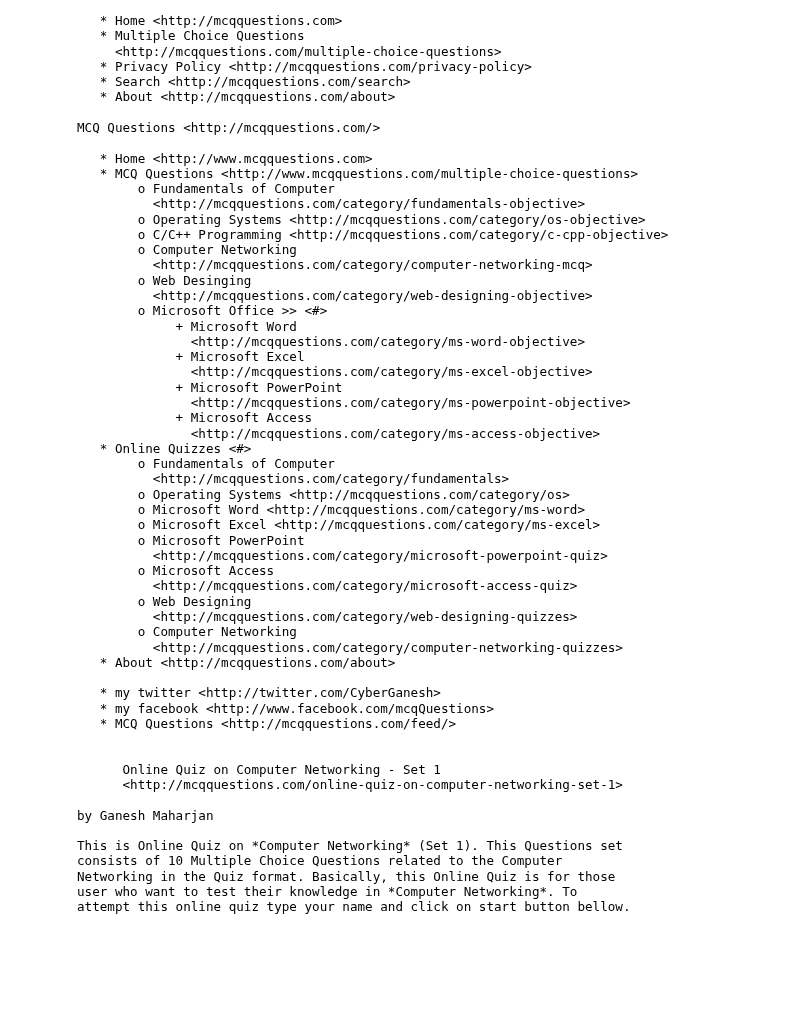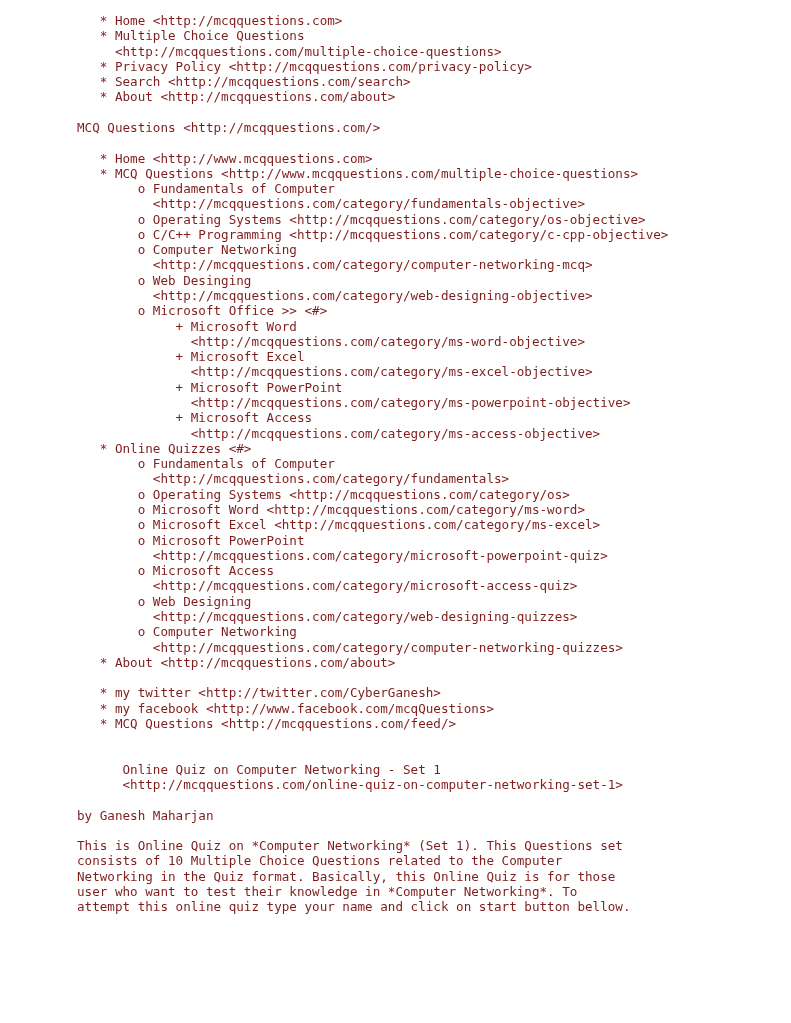--- a/index.html
+++ b/index.html
@@ -21,21 +21,21 @@
     background: #ffffff;
     box-sizing: border-box;
     padding: 13px 0 0 0;
   }
   #text-body {
     margin: 0;
     padding: 0 12px 0 77px;
     font-family: "DejaVu Sans Mono", "Liberation Mono", monospace;
     font-size: 12.6px;
     line-height: 15.28px;
-    color: #7f1d1d;
+    color: #000000;
     white-space: pre;
     letter-spacing: 0px;
     -webkit-font-smoothing: none;
     font-smooth: never;
   }
   .ln {
     display: block;
     margin: 0;
     padding: 0;
     min-height: 15.28px;

